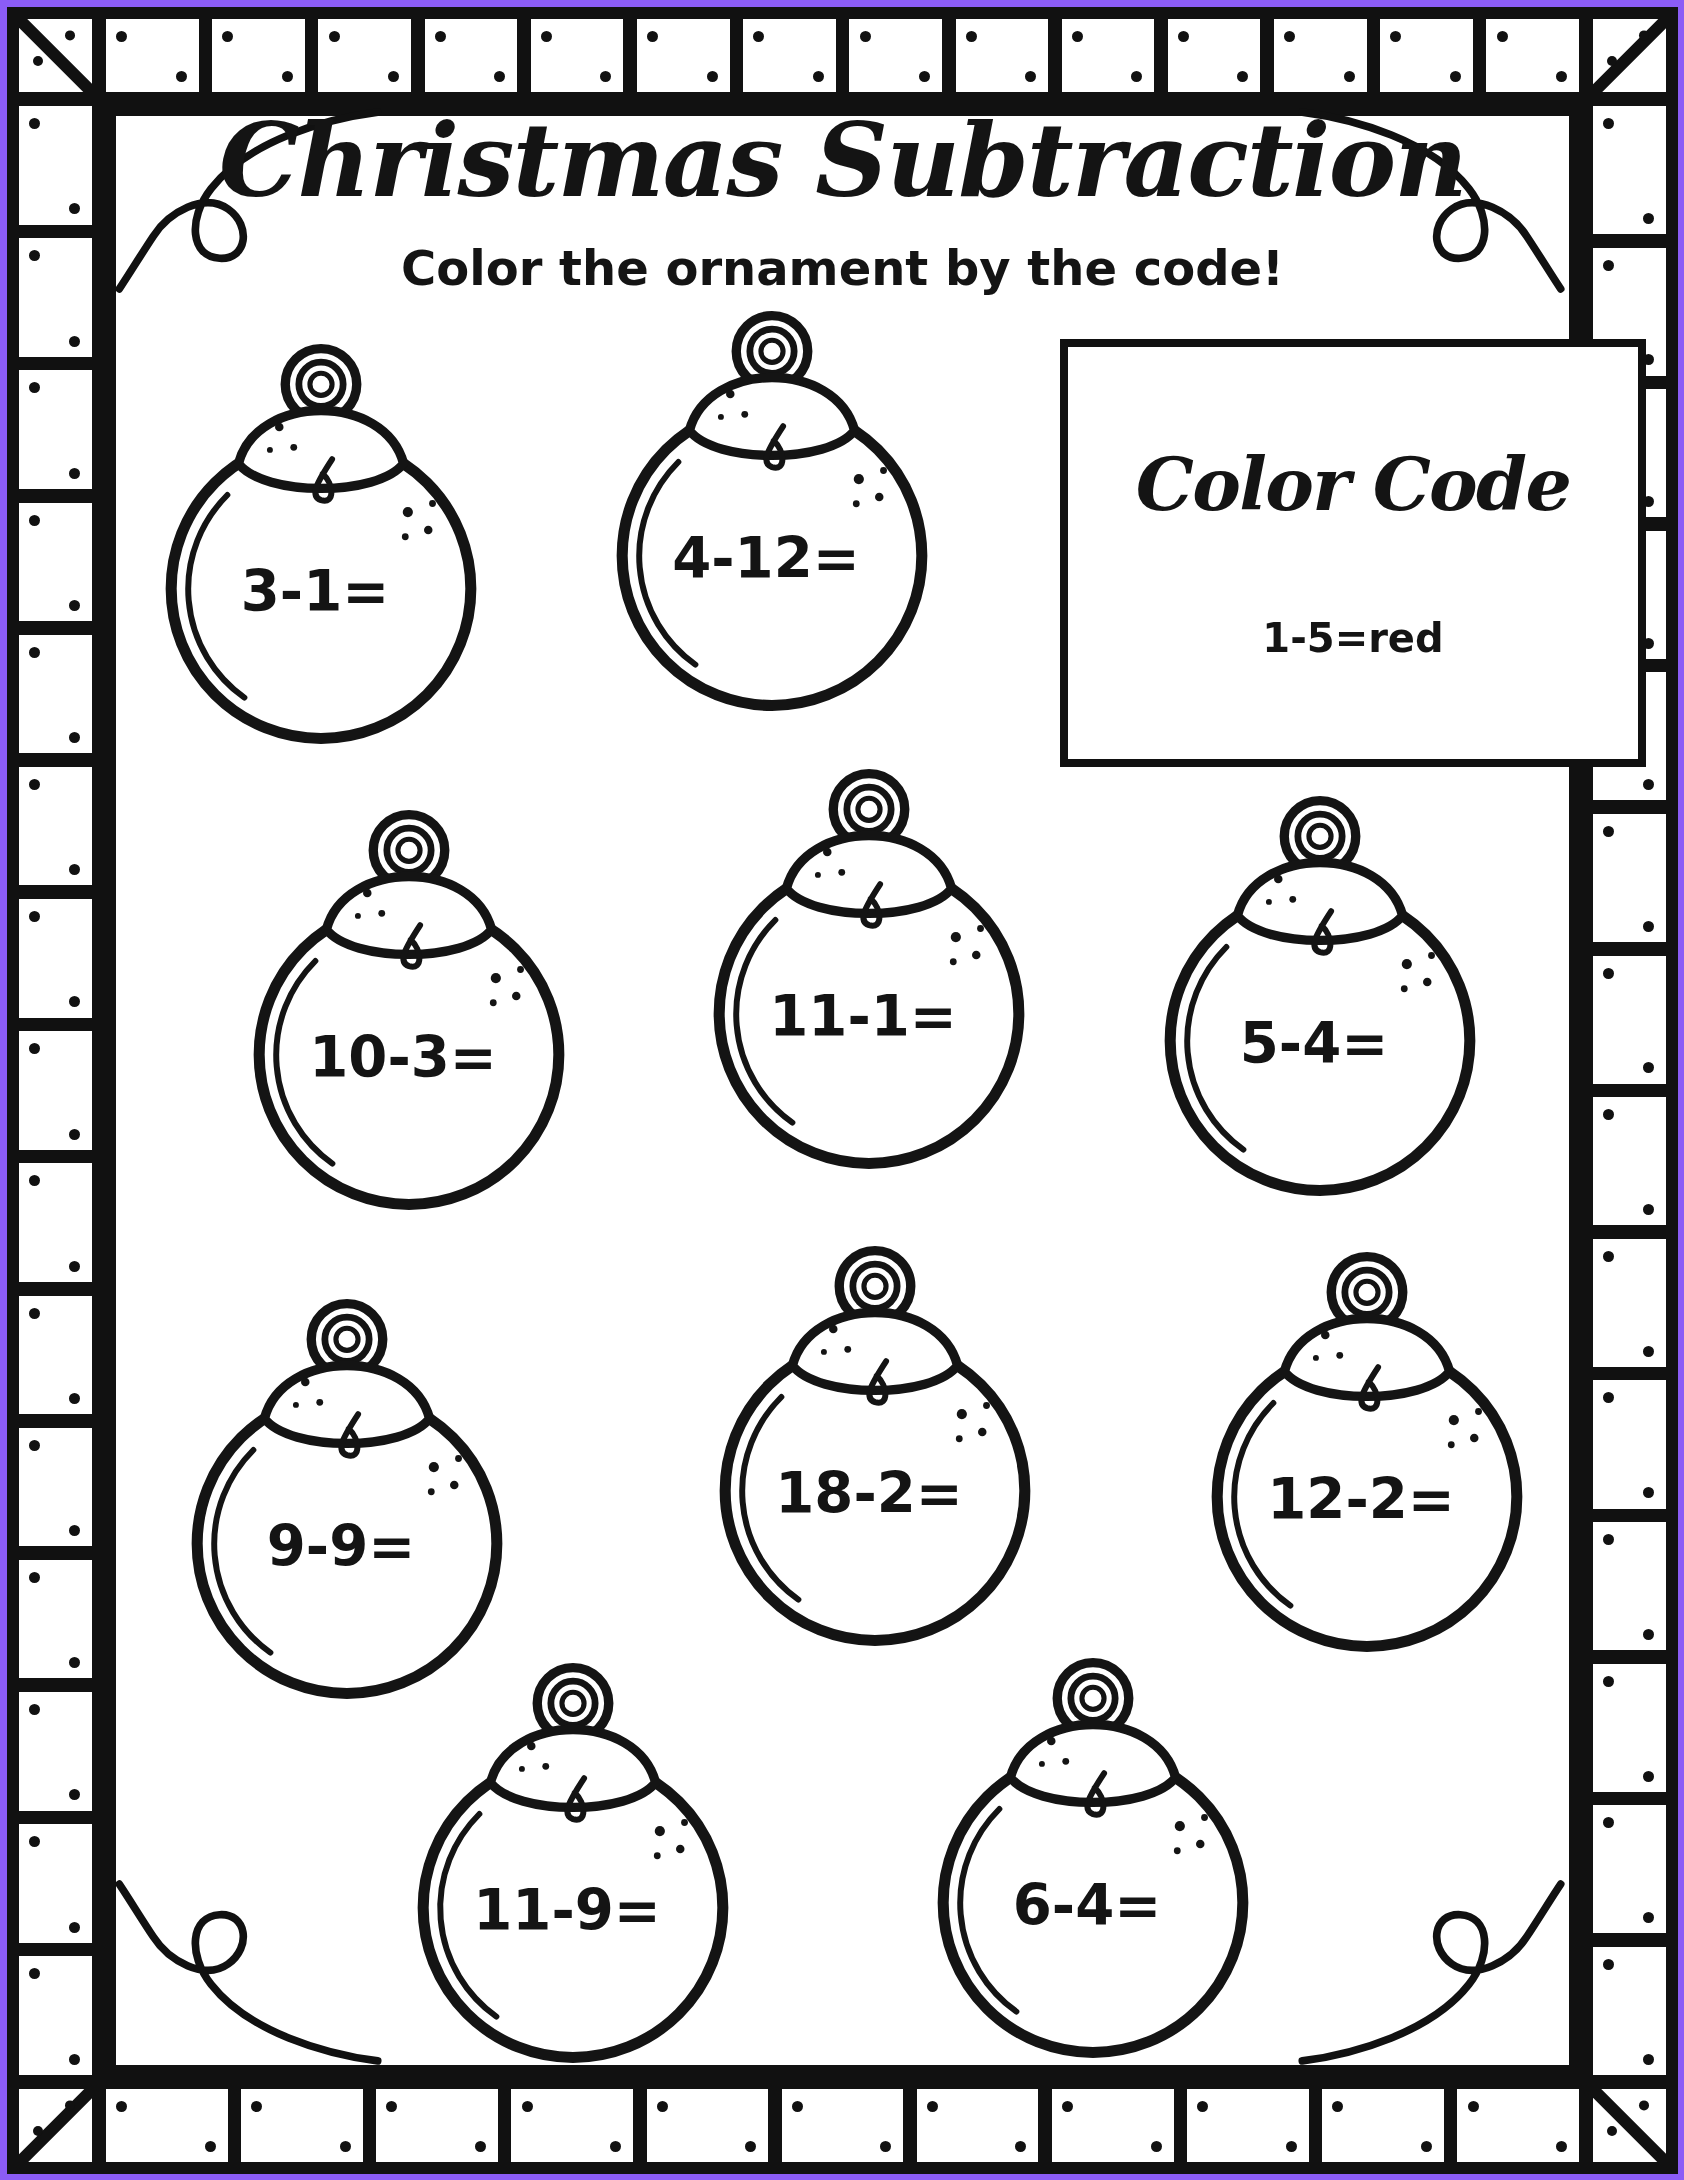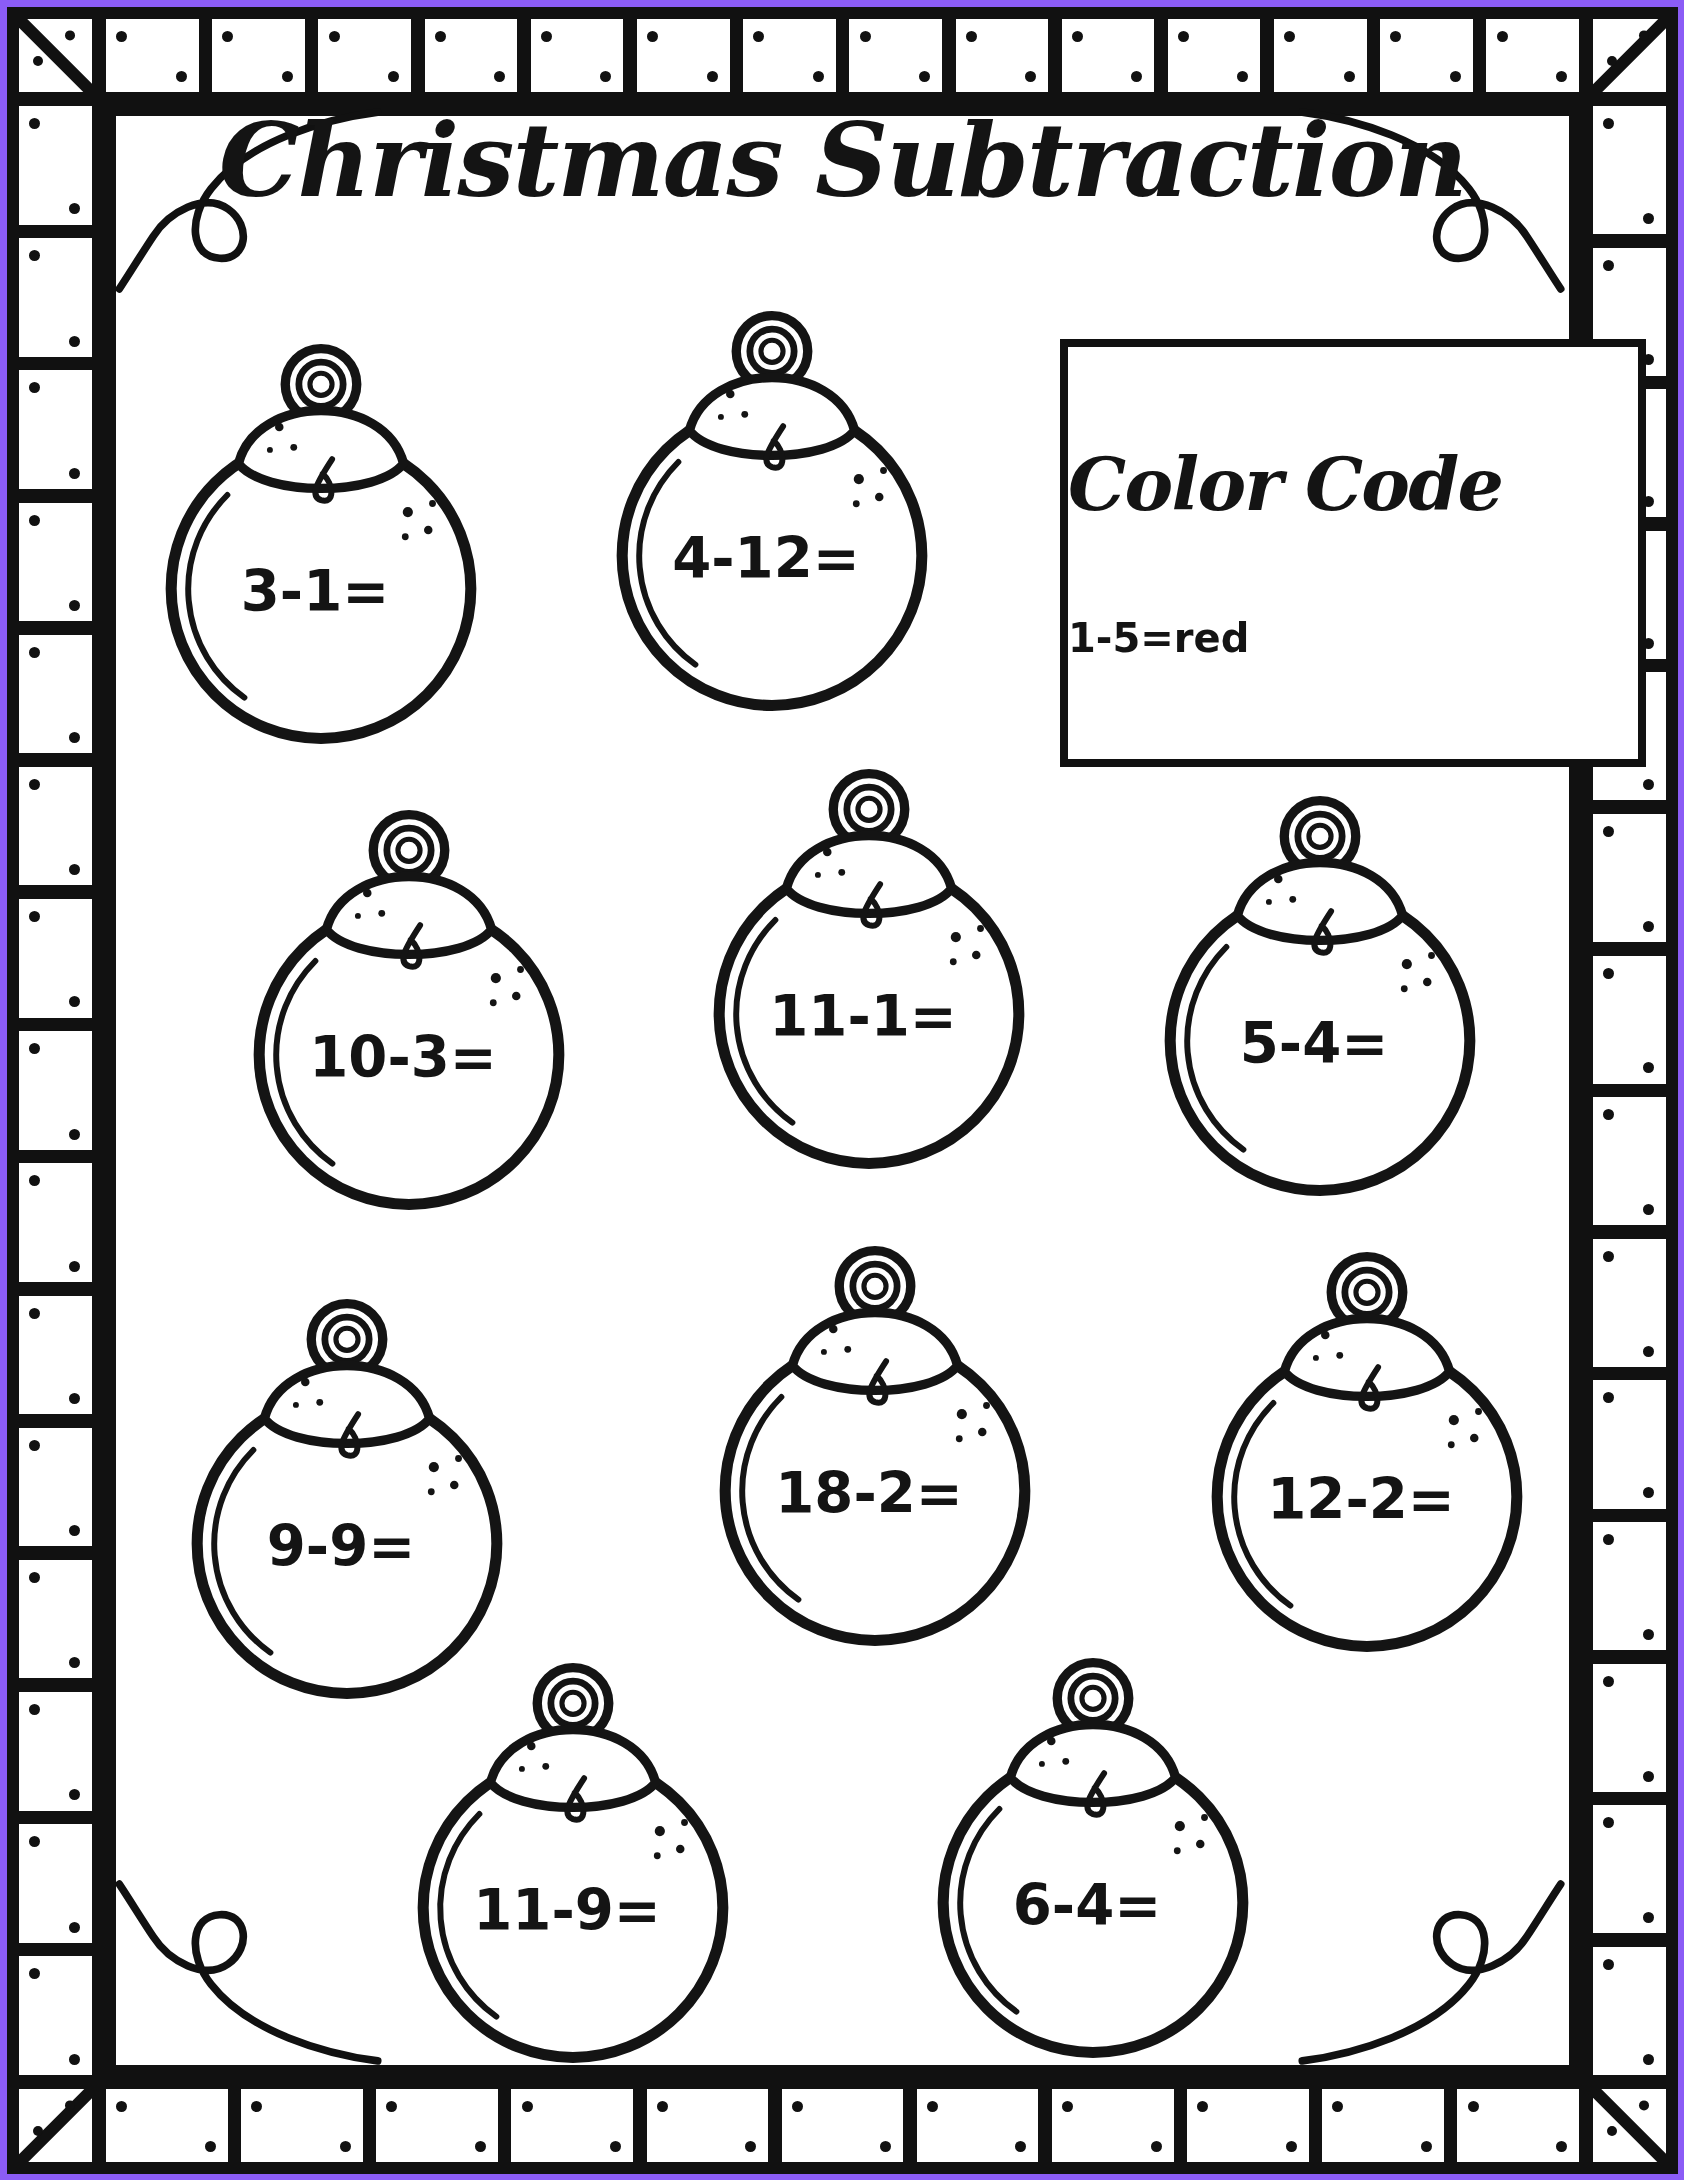--- a/index.html
+++ b/index.html
@@ -59,21 +59,21 @@
   }
   .subtitle {
     position:absolute; left:0; right:0; top:240px; text-align:center;
     font-weight:700; font-size:48px; color:#141414; white-space:nowrap;
   }
 
   
   .code-box {
     position:absolute; left:1060px; top:339px; width:586px; height:428px;
     border:8.5px solid #111; background:#fff; box-sizing:border-box;
-    display:flex; flex-direction:column; 
+    display:flex; flex-direction:column; align-items:center;
     justify-content:space-evenly; padding:5.1px 0;
   }
   .code-title {
     font-family:"DejaVu Serif", serif; font-style:italic; font-weight:700;
     font-size:73px; letter-spacing:-1.7px; color:#141414; line-height:1;
   }
   .code-rule {
     font-weight:700; font-size:40px; color:#141414; line-height:1;
   }
 
@@ -195,20 +195,21 @@
     <path d="M 312,6 C 250,14 160,40 116,96 C 88,132 92,176 126,178 C 158,180 164,140 136,120 C 108,100 66,124 48,152 C 34,173 20,196 8,214"></path>
   </svg>
   <svg class="swirl swirl-bl" viewBox="0 0 320 220">
     <path d="M 312,6 C 250,14 160,40 116,96 C 88,132 92,176 126,178 C 158,180 164,140 136,120 C 108,100 66,124 48,152 C 34,173 20,196 8,214"></path>
   </svg>
   <svg class="swirl swirl-br" viewBox="0 0 320 220">
     <path d="M 312,6 C 250,14 160,40 116,96 C 88,132 92,176 126,178 C 158,180 164,140 136,120 C 108,100 66,124 48,152 C 34,173 20,196 8,214"></path>
   </svg>
 
   <div class="title">Christmas Subtraction</div>
+  <div class="subtitle">Color the ornament by the code!</div>
 
   <div class="code-box">
     <div class="code-title">Color Code</div>
     <div class="code-rule">1-5=red</div>
   </div>
 
   <svg class="ornament" style="left:155px;top:323px" viewBox="0 0 390 505">
     <use href="#ornament-art"></use>
     <text class="problem-text" x="188" y="338" text-anchor="middle">3-1=</text>
   </svg>

